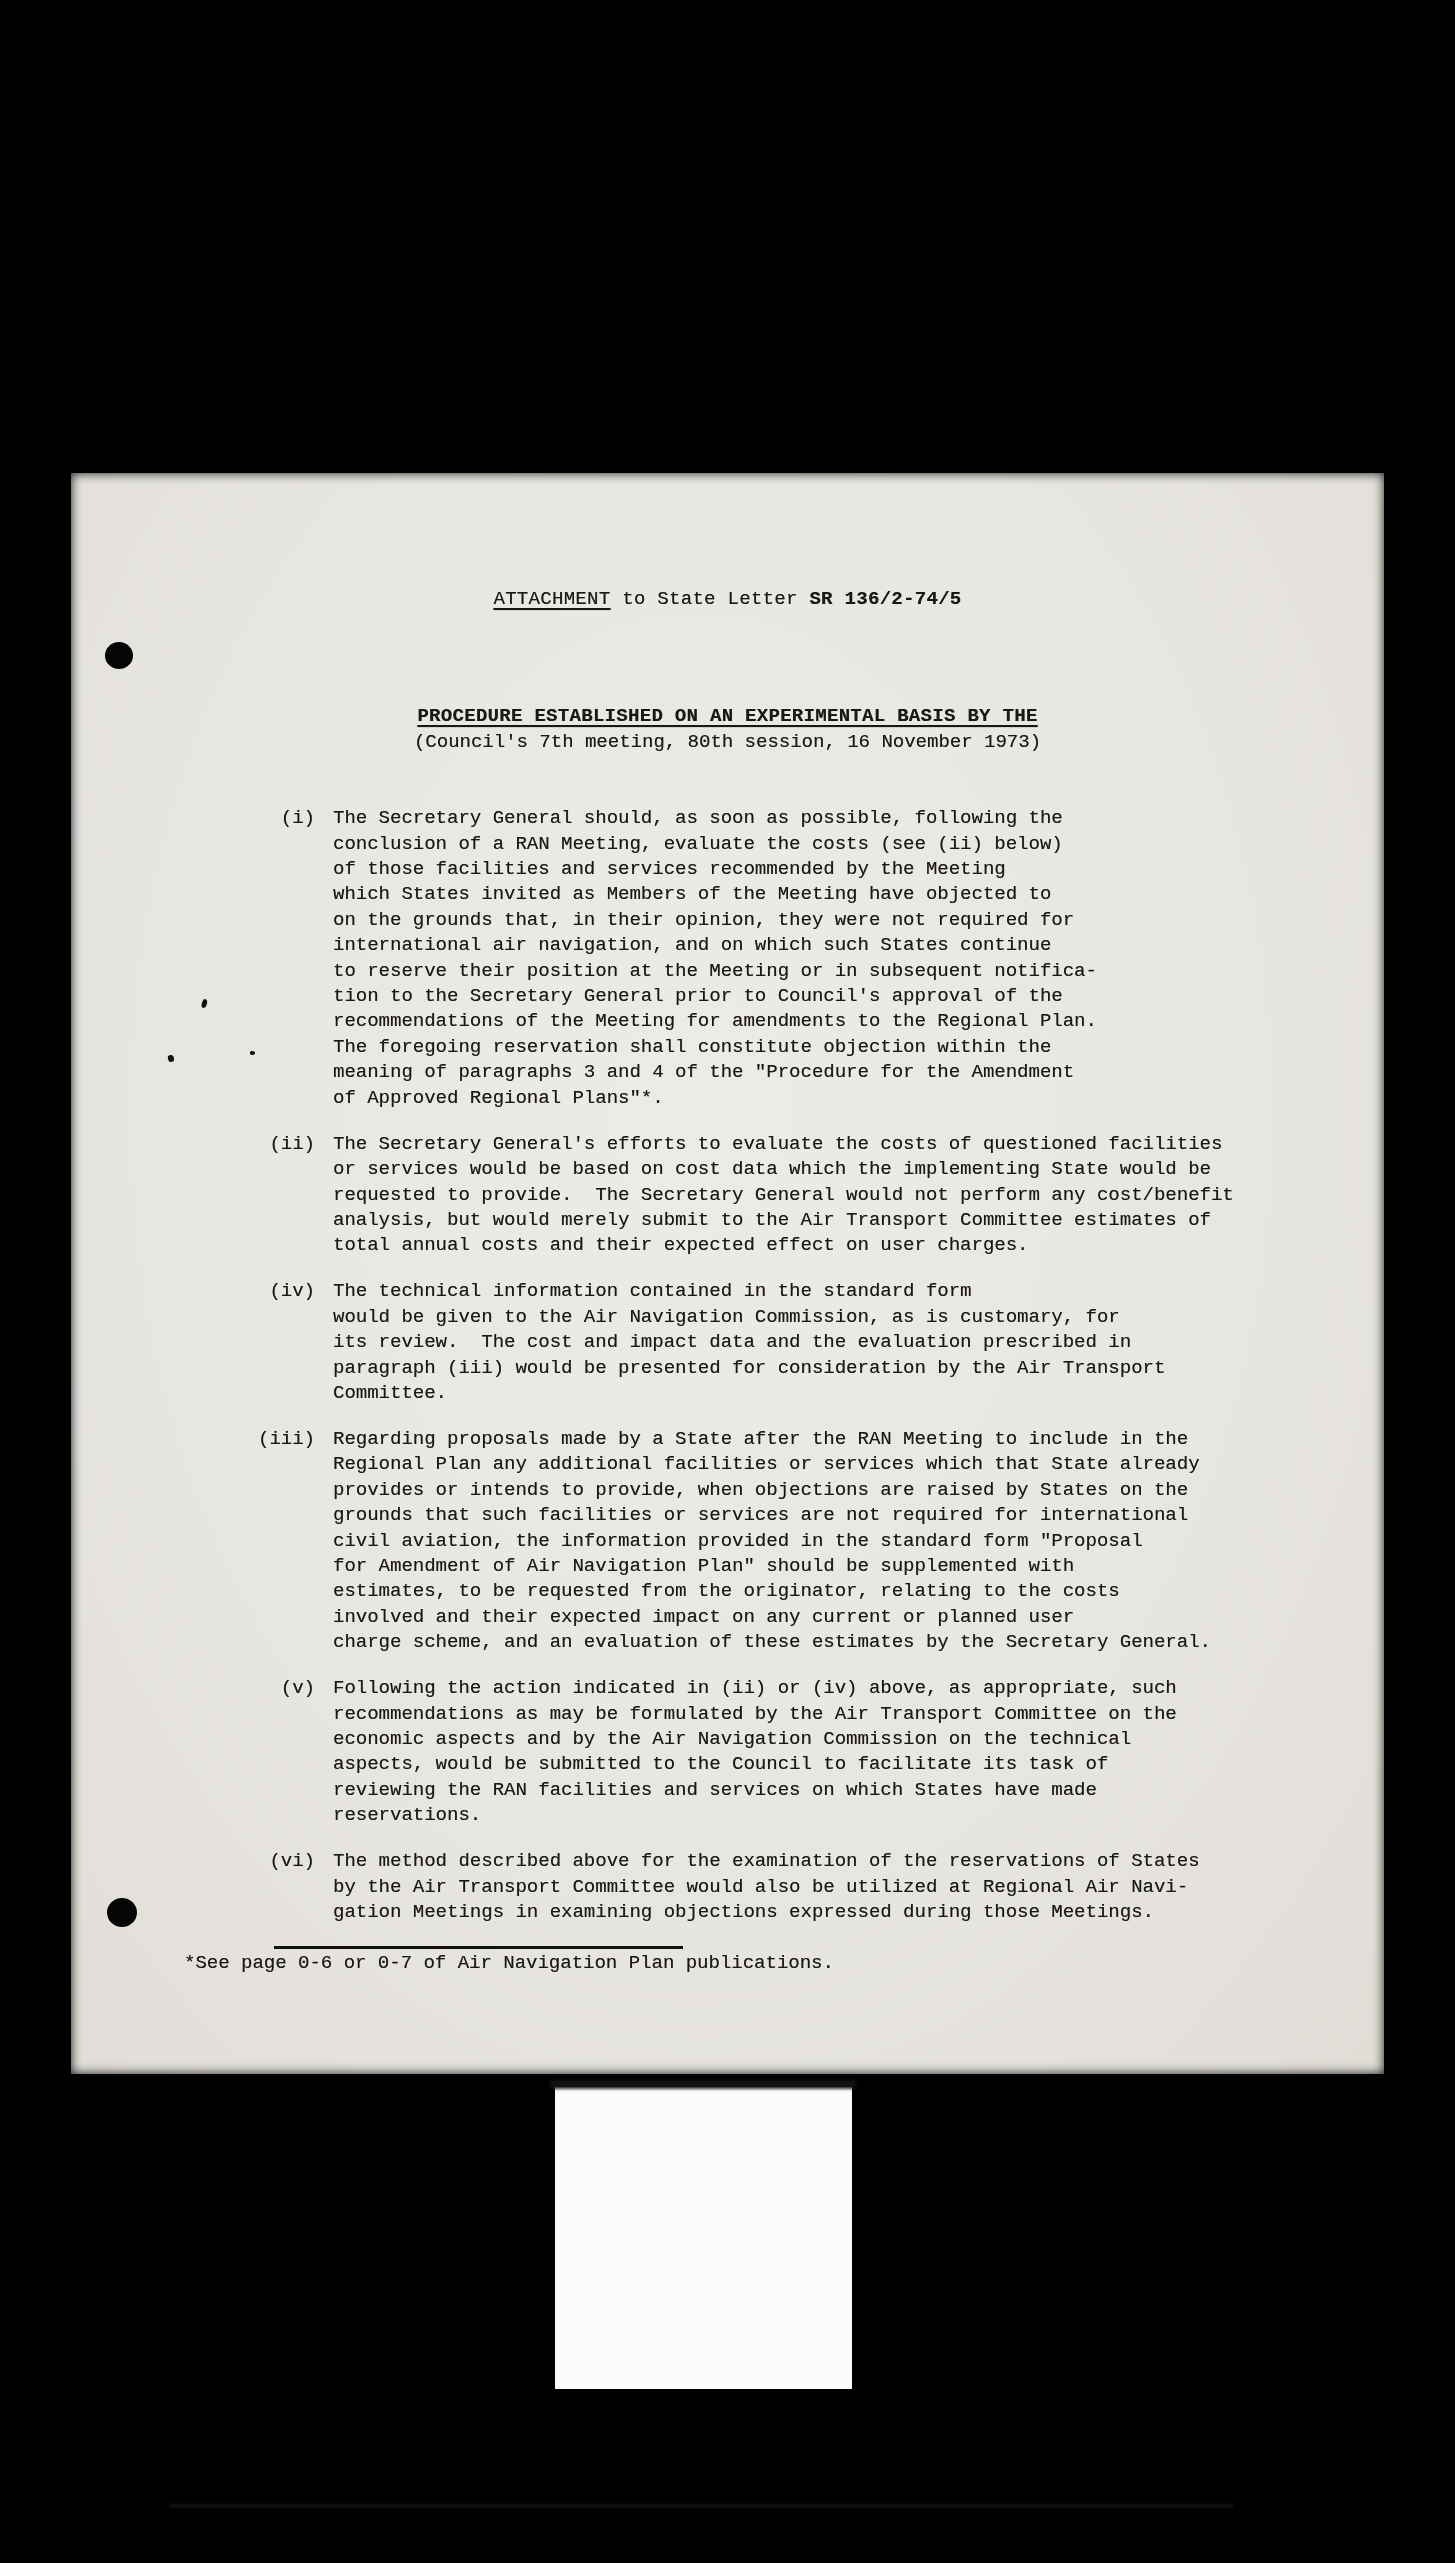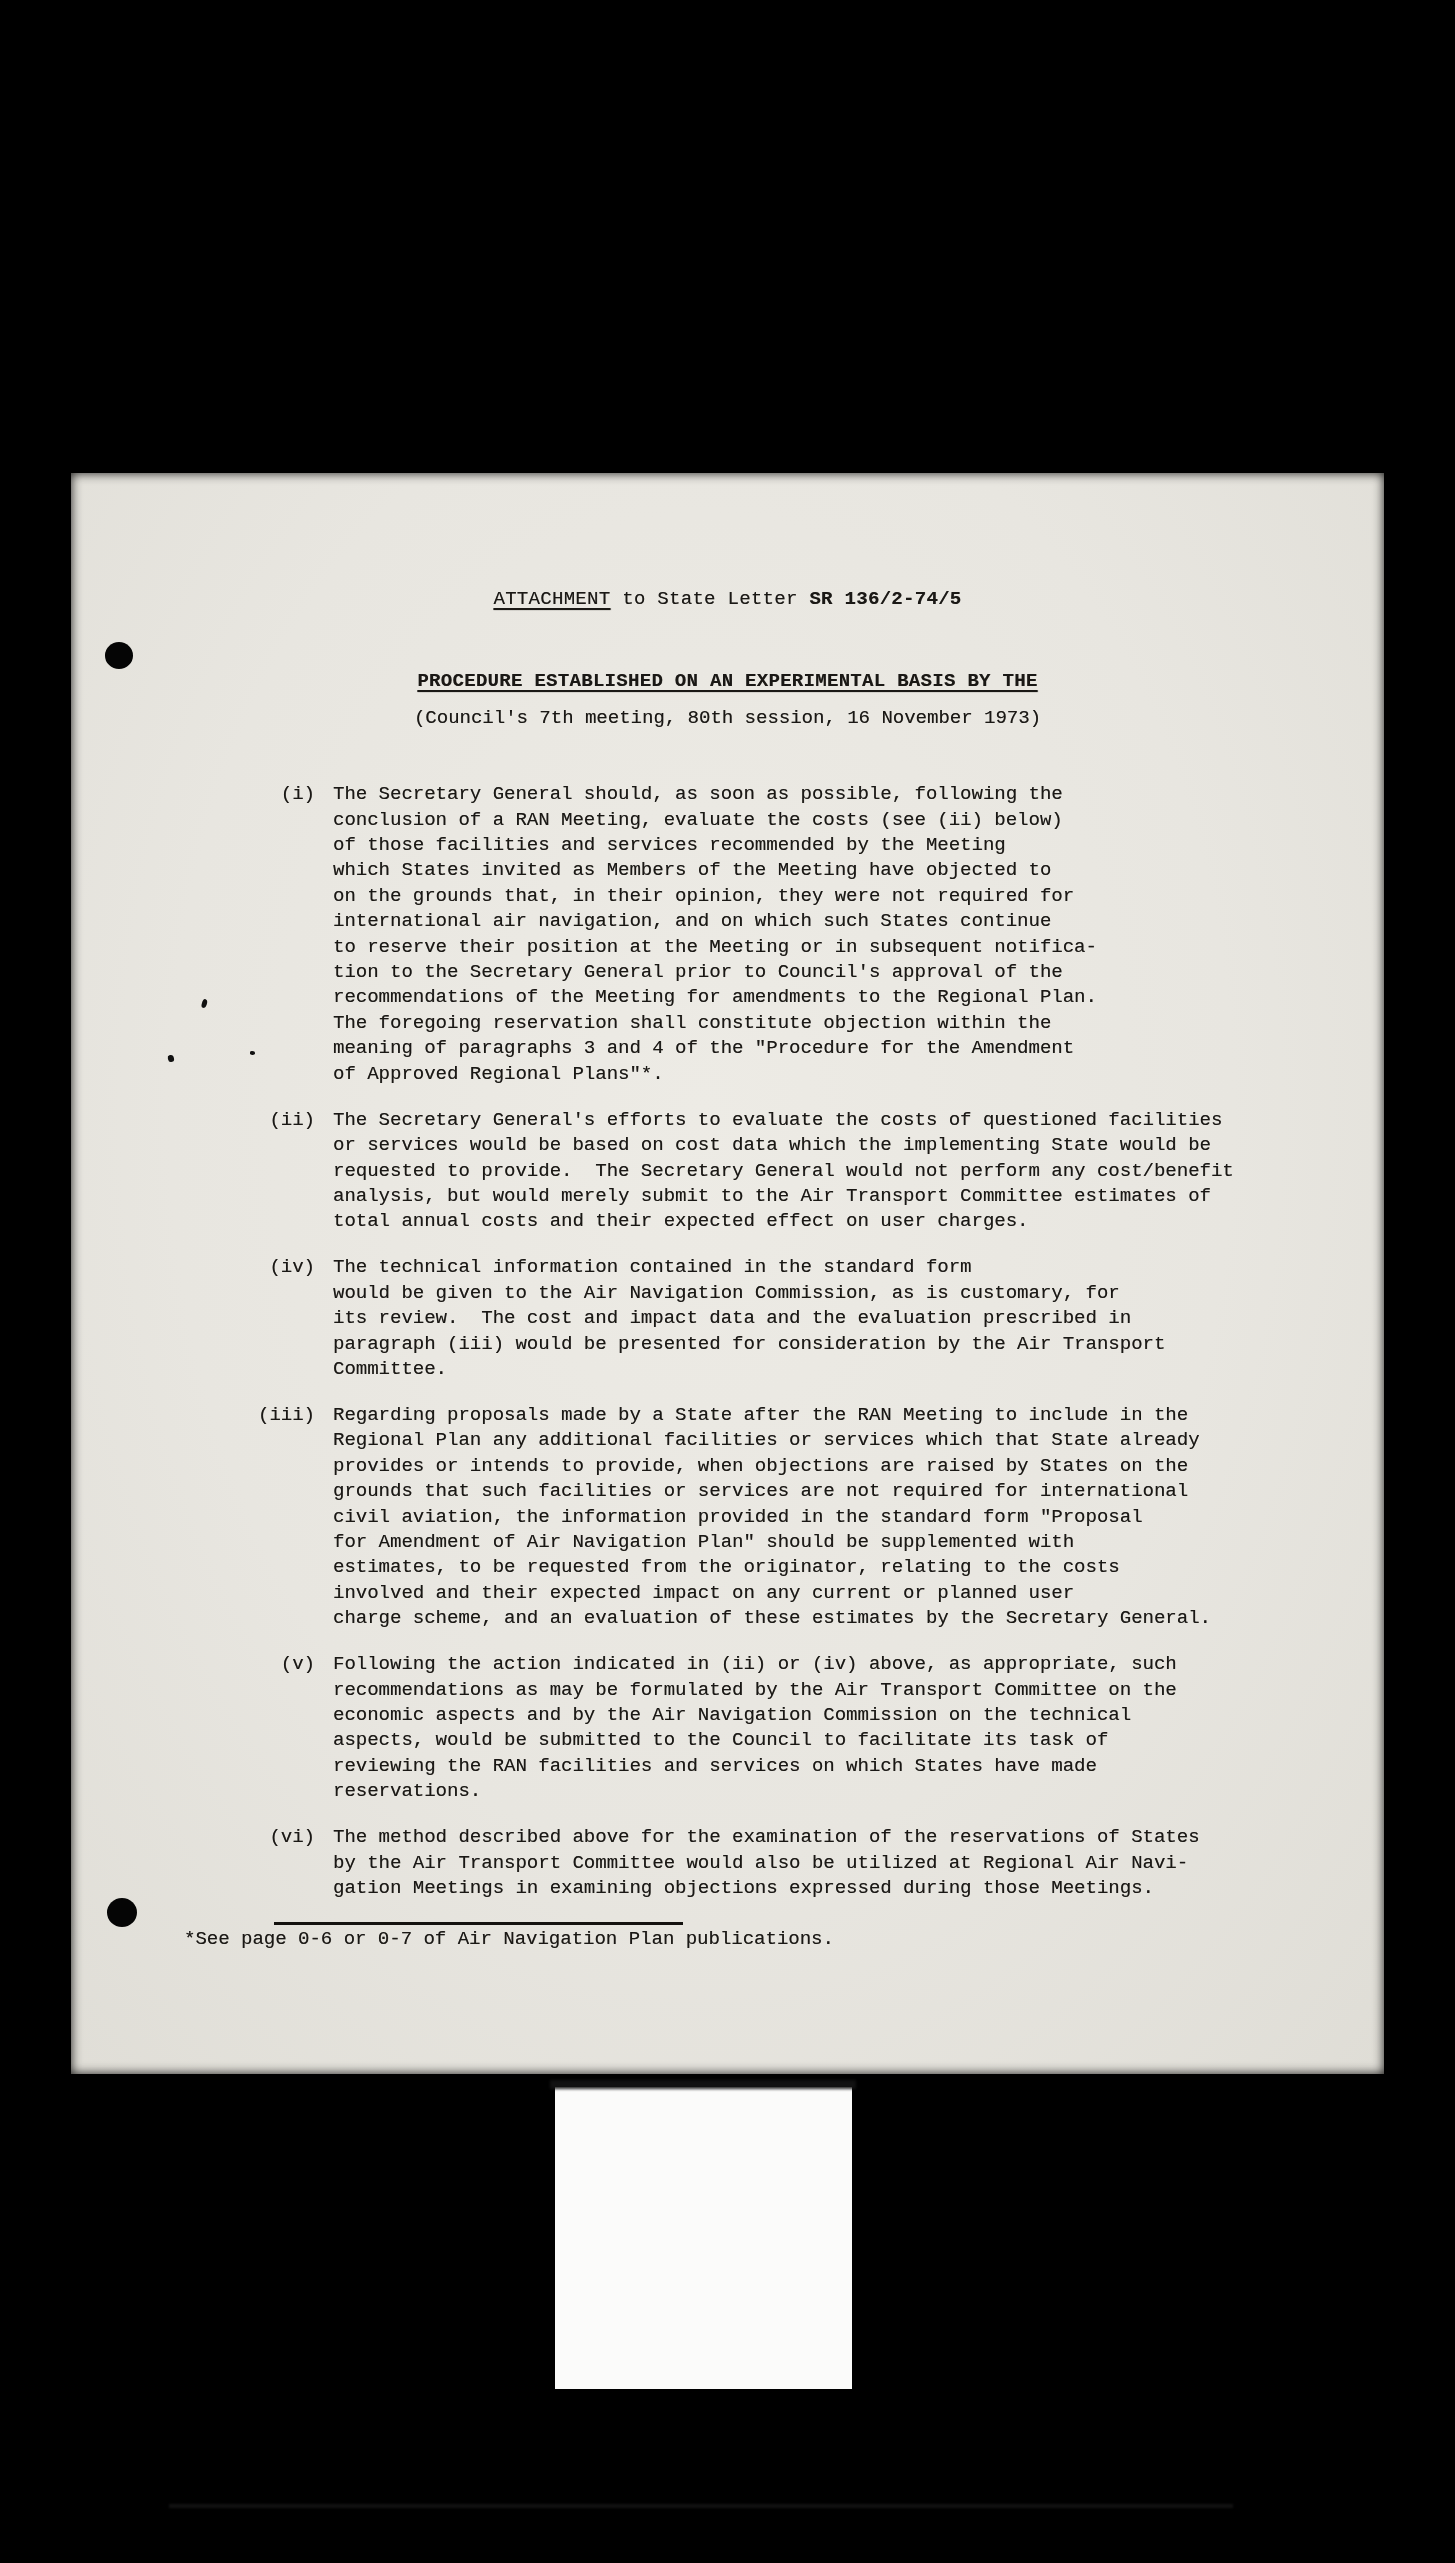--- a/index.html
+++ b/index.html
@@ -44,32 +44,31 @@
     letter-spacing: 0.3px;
   }
   .u {
     text-decoration: underline;
     text-underline-offset: 4.2px;
     text-decoration-thickness: 1.5px;
   }
   .bold { font-weight: bold; }
   .title-block {
     text-align: center;
-    margin-top: 57px;
+    margin-top: 92px;
     font-weight: bold;
     letter-spacing: 0.3px;
   }
   .title-line {
     text-decoration: underline;
     text-underline-offset: 4.2px;
     text-decoration-thickness: 1.8px;
   }
   .subtitle {
     text-align: center;
-    margin-top: 11px;
   }
   .items {
     margin: 51px 85px 0 181px;
   }
   .item {
     display: grid;
     grid-template-columns: 63px 1fr;
     column-gap: 18px;
     margin-bottom: 20.6px;
   }

